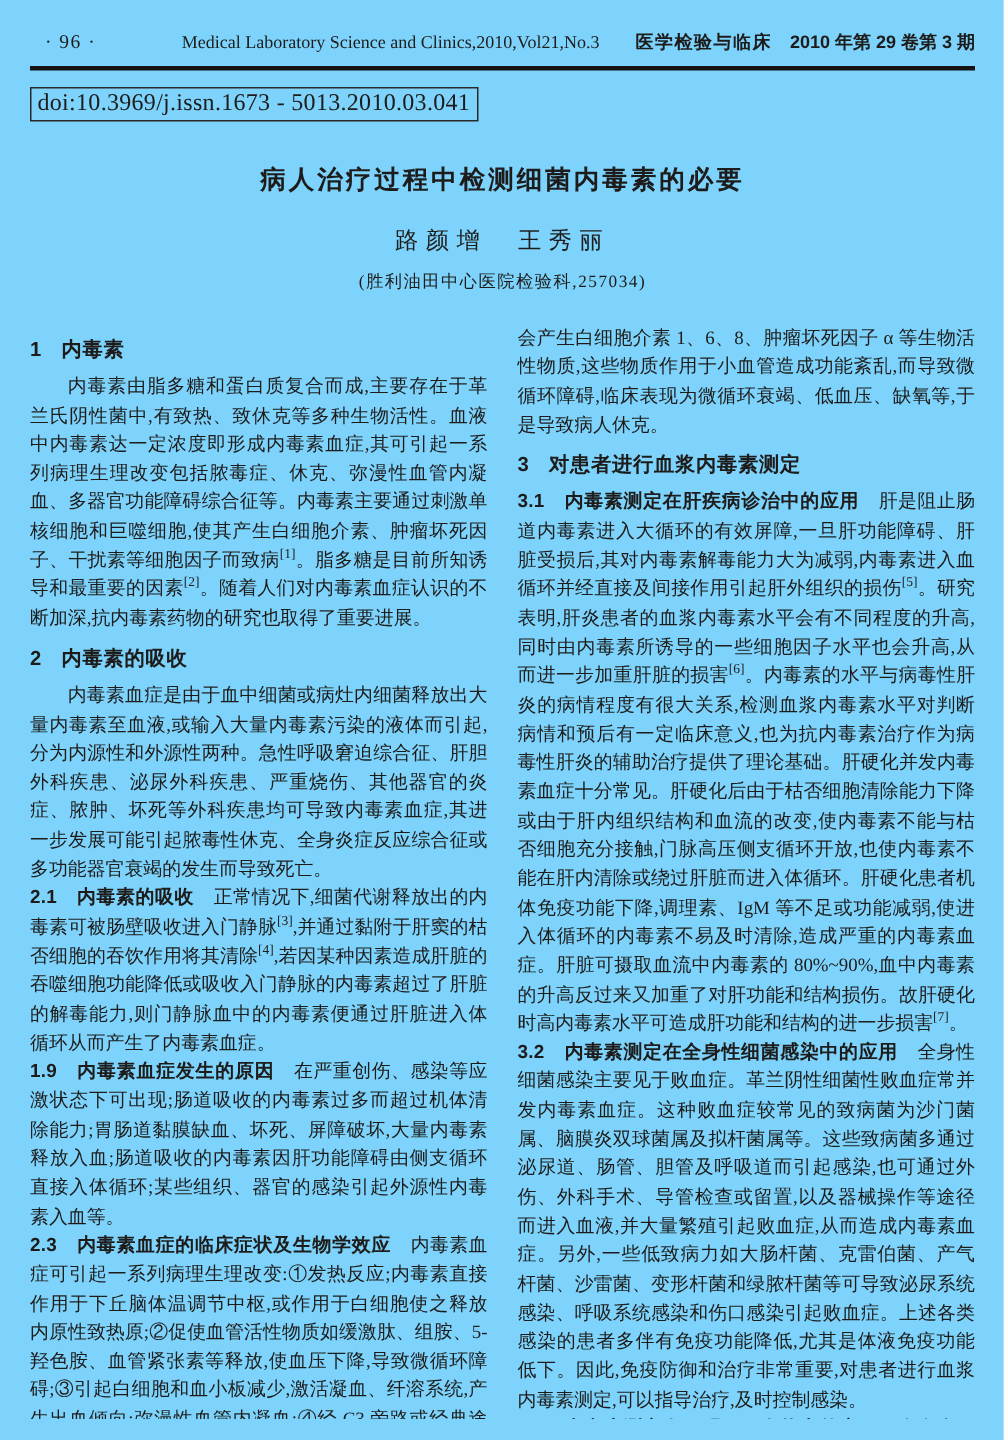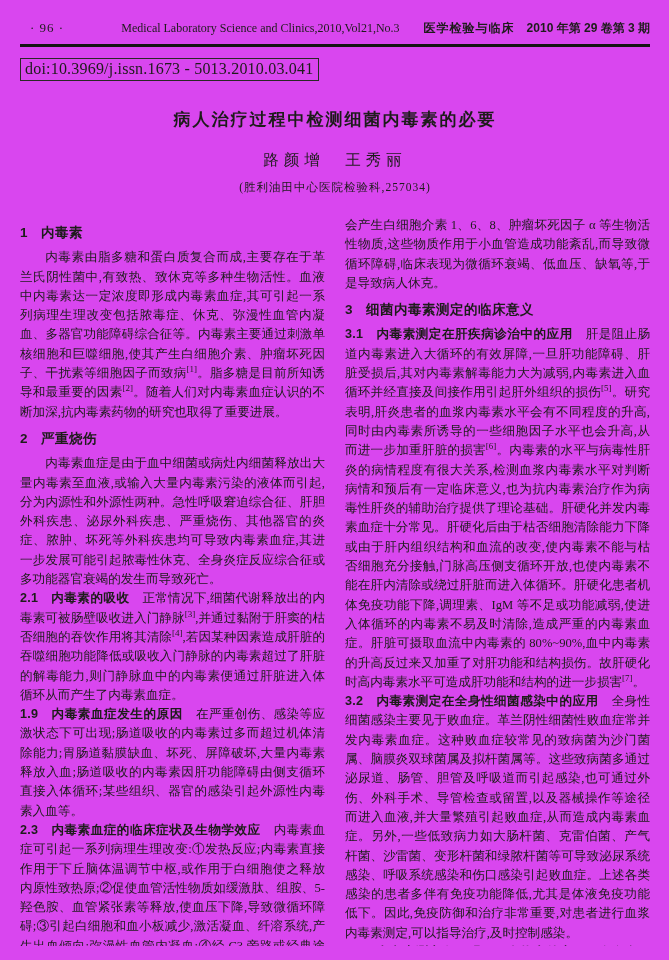--- a/index.html
+++ b/index.html
@@ -1,19 +1,19 @@
 <!DOCTYPE html>
 <html lang="zh"><head>
 <meta charset="utf-8">
 <style>
   html,body{margin:0;padding:0;background:#e8e6e2;}
   .page{
     width:669px;height:960px;box-sizing:border-box;
     margin:0 auto;position:relative;overflow:hidden;
-    background:#d946ef;
+    background:#7dd3fc;
     color:#1d1c1a;
     font-family:"Liberation Serif","DejaVu Serif",serif;
     padding:20px 19px 0 20px;
   }
   
   .hdr{display:flex;justify-content:space-between;align-items:baseline;font-size:12px;white-space:nowrap;}
   .pagenum{font-size:13px;letter-spacing:1px;padding-left:10px;}
   .jr-en{font-family:"Liberation Serif",serif;}
   .jr-zh{font-family:"Liberation Sans","DejaVu Sans",sans-serif;font-weight:bold;margin-left:21px;letter-spacing:1px;}
   .jr-issue{font-family:"Liberation Sans","DejaVu Sans",sans-serif;font-weight:bold;margin-left:9px;}
@@ -61,28 +61,28 @@
   <h1 class="title">病人治疗过程中检测细菌内毒素的必要</h1>
 
   <div class="authors">路颜增　王秀丽</div>
 
   <div class="affil">(胜利油田中心医院检验科,257034)</div>
 
   <div class="cols">
     <div class="col" id="col-left">
         <h2><span class="secnum">1</span><span>内毒素</span></h2>
         <p>内毒素由脂多糖和蛋白质复合而成,主要存在于革兰氏阴性菌中,有致热、致休克等多种生物活性。血液中内毒素达一定浓度即形成内毒素血症,其可引起一系列病理生理改变包括脓毒症、休克、弥漫性血管内凝血、多器官功能障碍综合征等。内毒素主要通过刺激单核细胞和巨噬细胞,使其产生白细胞介素、肿瘤坏死因子、干扰素等细胞因子而致病<sup>[1]</sup>。脂多糖是目前所知诱导和最重要的因素<sup>[2]</sup>。随着人们对内毒素血症认识的不断加深,抗内毒素药物的研究也取得了重要进展。</p>
-        <h2><span class="secnum">2</span><span>严重烧伤</span></h2>
+        <h2><span class="secnum">2</span><span>内毒素的吸收</span></h2>
         <p>内毒素血症是由于血中细菌或病灶内细菌释放出大量内毒素至血液,或输入大量内毒素污染的液体而引起,分为内源性和外源性两种。急性呼吸窘迫综合征、肝胆外科疾患、泌尿外科疾患、严重烧伤、其他器官的炎症、脓肿、坏死等外科疾患均可导致内毒素血症,其进一步发展可能引起脓毒性休克、全身炎症反应综合征或多功能器官衰竭的发生而导致死亡。</p>
         <p class="noindent"><span class="lead">2.1　内毒素的吸收　</span>正常情况下,细菌代谢释放出的内毒素可被肠壁吸收进入门静脉<sup>[3]</sup>,并通过黏附于肝窦的枯否细胞的吞饮作用将其清除<sup>[4]</sup>,若因某种因素造成肝脏的吞噬细胞功能降低或吸收入门静脉的内毒素超过了肝脏的解毒能力,则门静脉血中的内毒素便通过肝脏进入体循环从而产生了内毒素血症。</p>
         <p class="noindent"><span class="lead">1.9　内毒素血症发生的原因　</span>在严重创伤、感染等应激状态下可出现;肠道吸收的内毒素过多而超过机体清除能力;胃肠道黏膜缺血、坏死、屏障破坏,大量内毒素释放入血;肠道吸收的内毒素因肝功能障碍由侧支循环直接入体循环;某些组织、器官的感染引起外源性内毒素入血等。</p>
         <p class="noindent"><span class="lead">2.3　内毒素血症的临床症状及生物学效应　</span>内毒素血症可引起一系列病理生理改变:①发热反应;内毒素直接作用于下丘脑体温调节中枢,或作用于白细胞使之释放内原性致热原;②促使血管活性物质如缓激肽、组胺、5-羟色胺、血管紧张素等释放,使血压下降,导致微循环障碍;③引起白细胞和血小板减少,激活凝血、纤溶系统,产生出血倾向;弥漫性血管内凝血;④经 C3 旁路或经典途径激活补体;⑤直接或间接损害肝脏,引起糖代谢紊乱及酶学、蛋白代谢的改变;⑥激活白三烯、前列腺素、巨噬细胞、单核细胞及内皮细胞活性。便</p>
       </div>
     <div class="col" id="col-right">
         <p class="noindent">会产生白细胞介素 1、6、8、肿瘤坏死因子 α 等生物活性物质,这些物质作用于小血管造成功能紊乱,而导致微循环障碍,临床表现为微循环衰竭、低血压、缺氧等,于是导致病人休克。</p>
-        <h2><span class="secnum">3</span><span>细菌内毒素测定的临床意义</span></h2>
+        <h2><span class="secnum">3</span><span>对患者进行血浆内毒素测定</span></h2>
         <p class="noindent"><span class="lead">3.1　内毒素测定在肝疾病诊治中的应用　</span>肝是阻止肠道内毒素进入大循环的有效屏障,一旦肝功能障碍、肝脏受损后,其对内毒素解毒能力大为减弱,内毒素进入血循环并经直接及间接作用引起肝外组织的损伤<sup>[5]</sup>。研究表明,肝炎患者的血浆内毒素水平会有不同程度的升高,同时由内毒素所诱导的一些细胞因子水平也会升高,从而进一步加重肝脏的损害<sup>[6]</sup>。内毒素的水平与病毒性肝炎的病情程度有很大关系,检测血浆内毒素水平对判断病情和预后有一定临床意义,也为抗内毒素治疗作为病毒性肝炎的辅助治疗提供了理论基础。肝硬化并发内毒素血症十分常见。肝硬化后由于枯否细胞清除能力下降或由于肝内组织结构和血流的改变,使内毒素不能与枯否细胞充分接触,门脉高压侧支循环开放,也使内毒素不能在肝内清除或绕过肝脏而进入体循环。肝硬化患者机体免疫功能下降,调理素、IgM 等不足或功能减弱,使进入体循环的内毒素不易及时清除,造成严重的内毒素血症。肝脏可摄取血流中内毒素的 80%~90%,血中内毒素的升高反过来又加重了对肝功能和结构损伤。故肝硬化时高内毒素水平可造成肝功能和结构的进一步损害<sup>[7]</sup>。</p>
         <p class="noindent"><span class="lead">3.2　内毒素测定在全身性细菌感染中的应用　</span>全身性细菌感染主要见于败血症。革兰阴性细菌性败血症常并发内毒素血症。这种败血症较常见的致病菌为沙门菌属、脑膜炎双球菌属及拟杆菌属等。这些致病菌多通过泌尿道、肠管、胆管及呼吸道而引起感染,也可通过外伤、外科手术、导管检查或留置,以及器械操作等途径而进入血液,并大量繁殖引起败血症,从而造成内毒素血症。另外,一些低致病力如大肠杆菌、克雷伯菌、产气杆菌、沙雷菌、变形杆菌和绿脓杆菌等可导致泌尿系统感染、呼吸系统感染和伤口感染引起败血症。上述各类感染的患者多伴有免疫功能降低,尤其是体液免疫功能低下。因此,免疫防御和治疗非常重要,对患者进行血浆内毒素测定,可以指导治疗,及时控制感染。</p>
         <p class="noindent"><span class="lead">3.3　内毒素测定在不明原因发热中的应用　</span>内毒素是一个强力的热源物质,每毫升血液中达皮克级的内毒素就能使人发热。国外学者对一些检查不出菌血症和临床感染的发热的免疫低下儿童作了内毒素检查,其结果是所有发热儿童在发热期间内毒素水平均高于正常儿童,发热恢复后内毒素含</p>
       </div>
   </div>
 
 </div>
 
 </body></html>

